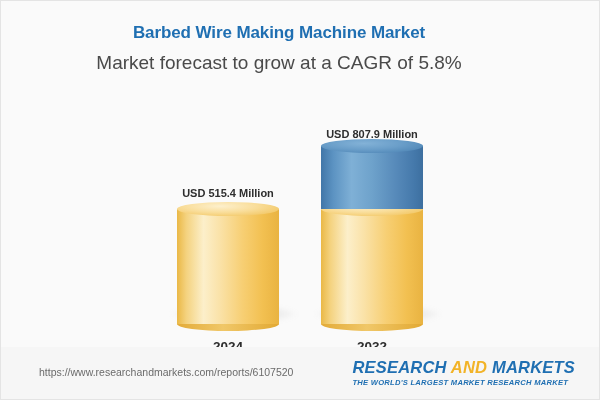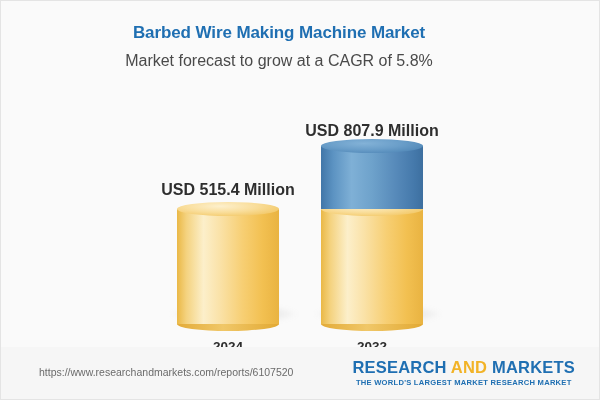--- a/index.html
+++ b/index.html
@@ -32,21 +32,21 @@
     font-weight: bold;
     color: #1f6fb2;
     letter-spacing: -0.1px;
   }
   #chart-subtitle {
     position: absolute;
     top: 51px;
     left: 0;
     width: 556px;
     text-align: center;
-    font-size: 16px;
+    font-size: 19px;
     color: #4a4a4a;
   }
 
   
   #plot-area {
     position: absolute;
     left: 0;
     top: 80px;
     width: 600px;
     height: 265px;
@@ -58,21 +58,21 @@
     width: 160px;
   }
   .bar-group.g0 { left: 147px; }
   .bar-group.g1 { left: 291px; }
 
   .value-label {
     position: absolute;
     left: 0;
     width: 160px;
     text-align: center;
-    font-size: 16px;
+    font-size: 11px;
     font-weight: bold;
     color: #2e2e2e;
     white-space: nowrap;
   }
 
   
   .cylinder {
     position: absolute;
     left: 29px;
     width: 102px;
@@ -169,21 +169,22 @@
     position: absolute;
     left: 38px;
     top: 19px;
     font-size: 10.5px;
     color: #6b6b6b;
   }
   #logo {
     position: absolute;
     right: 26px;
     top: 11px;
-    text-align: center;
+    text-align: left;
+    font-style: italic;
   }
   #logo-main {
     font-size: 16.5px;
     font-weight: bold;
     letter-spacing: 0.2px;
     color: #1f6fb2;
     white-space: nowrap;
   }
   #logo-main .word-and { color: #f2b327; }
   #logo-tagline {

